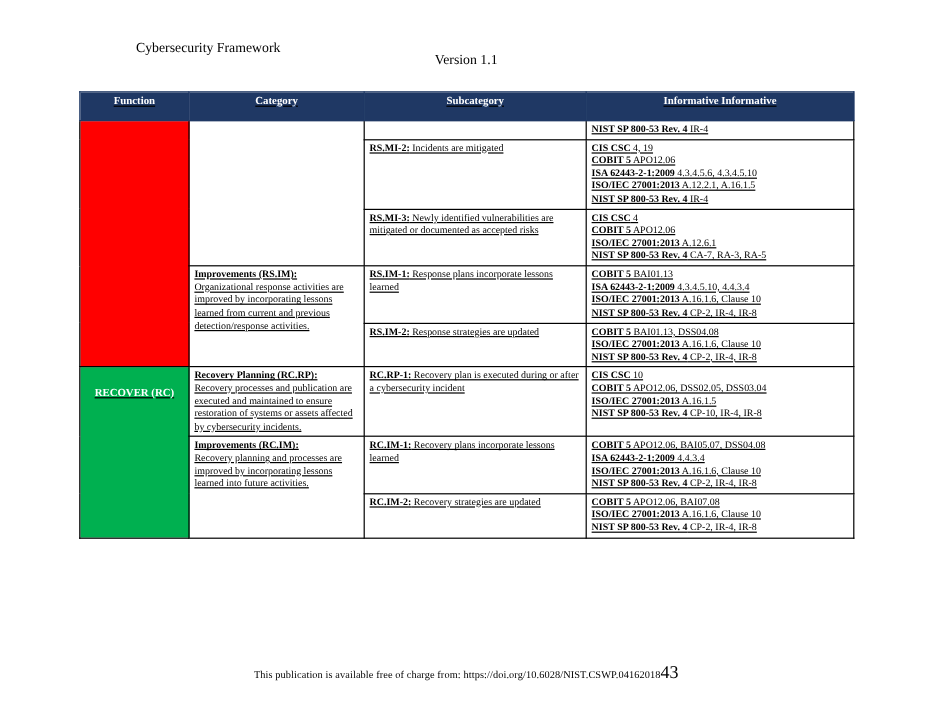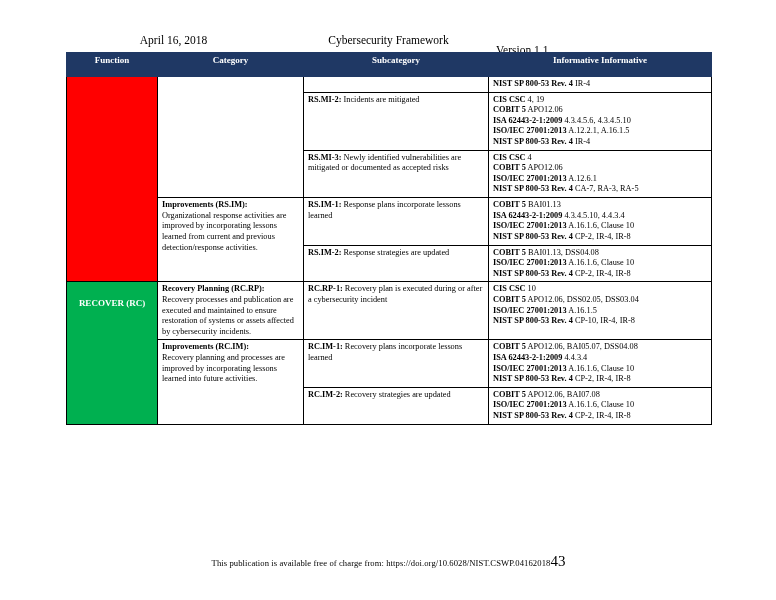--- a/index.html
+++ b/index.html
@@ -22,32 +22,33 @@
     top: 32px;
     left: 66px;
     width: 645px;
     height: 16px;
     display: flex;
     align-items: center;
     font-size: 11.5px;
   }
   .rh-date   { width: 215px; text-align: center; }
   .rh-title  { width: 215px; text-align: center; }
-  .rh-ver    { width: 215px; text-align: left; margin-top: 20px; }
+  .rh-ver    { width: 215px; text-align: center; margin-top: 20px; }
 
   
   .fw-table {
     position: absolute;
-    top: 52px;
+    top: 76px;
     left: 66px;
     width: 645px;
     border-collapse: collapse;
     table-layout: fixed;
     font-size: 8.3px;
     line-height: 1.28;
+    text-decoration: underline;
   }
   .fw-table td, .fw-table th {
     border: 1px solid #000000;
     vertical-align: top;
     padding: 2px 4px 2px 4px;
   }
 
   
   col.c-func { width: 91px; }
   col.c-cat  { width: 146px; }
@@ -105,21 +106,20 @@
     align-items: baseline;
     font-size: 8.6px;
   }
   .footer-note { letter-spacing: 0.01em; }
   .footer-page { font-size: 15px; }
 </style>
 </head>
 <body>
 
 <div class="running-head">
-  <span class="rh-date">April 16, 2018</span>
   <span class="rh-title">Cybersecurity Framework</span>
   <span class="rh-ver">Version 1.1</span>
 </div>
 
 <table class="fw-table">
   <colgroup>
     <col class="c-func">
       <col class="c-cat">
       <col class="c-sub">
       <col class="c-ref">

